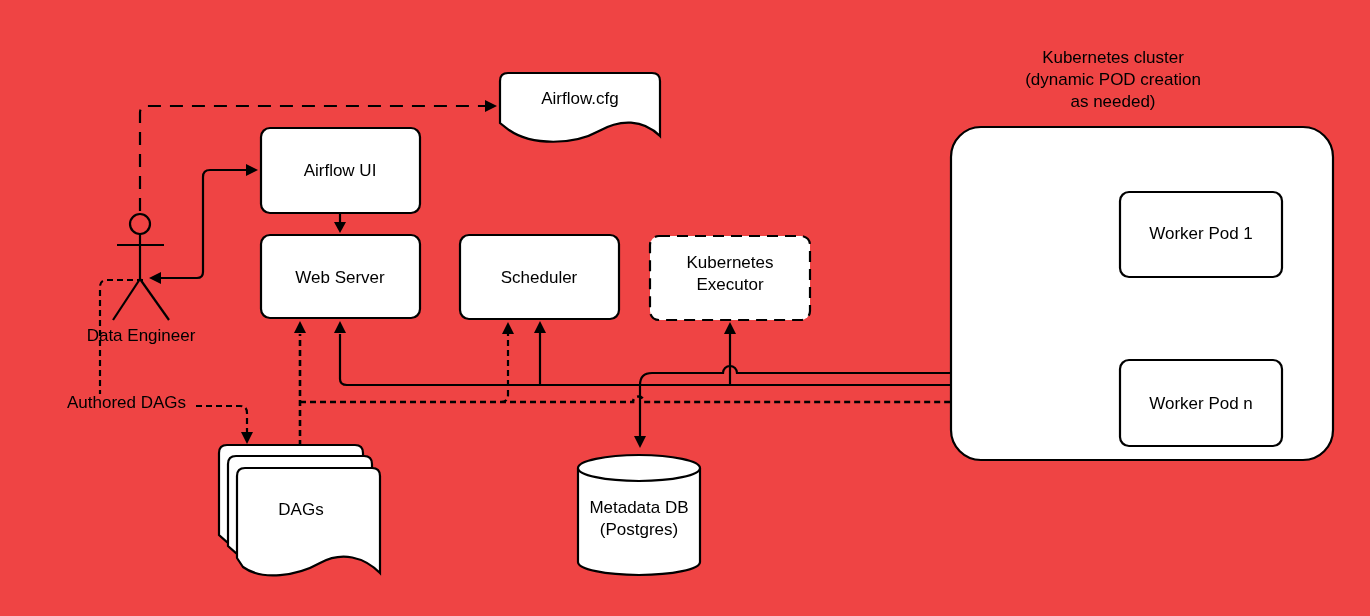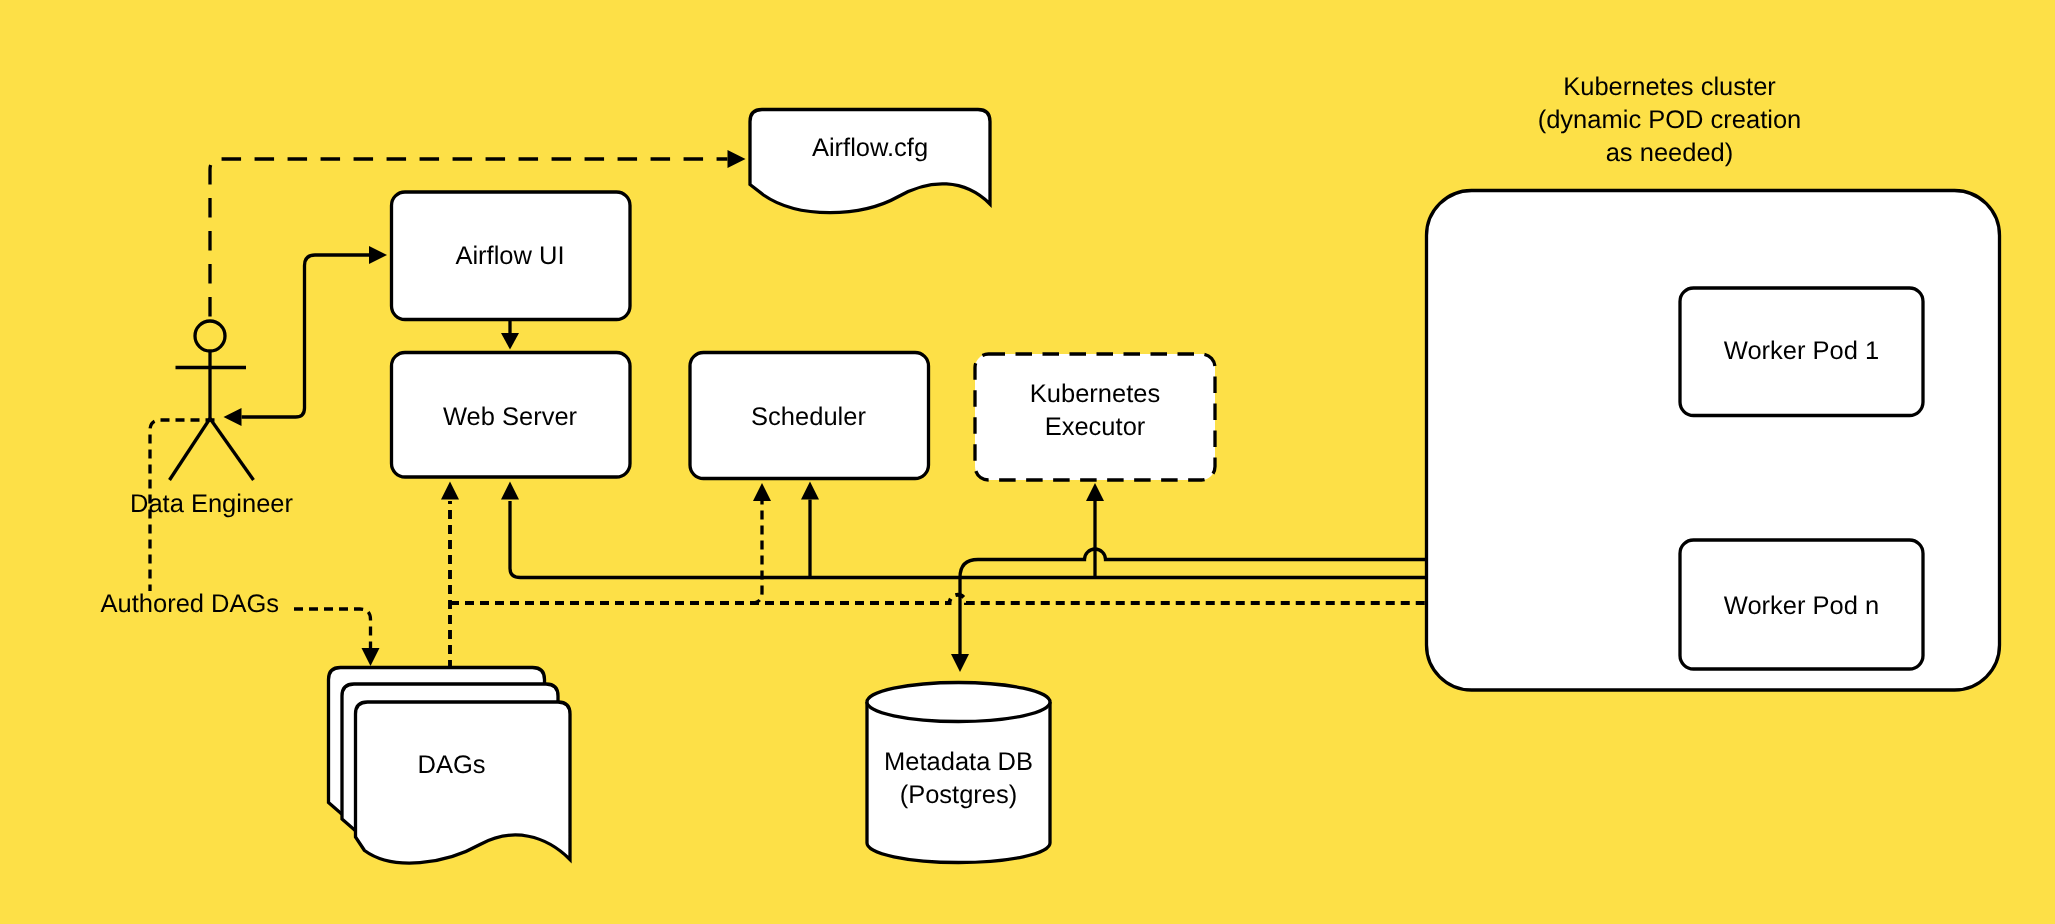--- a/index.html
+++ b/index.html
@@ -1,16 +1,16 @@
 <!DOCTYPE html>
 <html><head>
 <meta charset="utf-8">
 <style>
   html,body{margin:0;padding:0;background:#ffffff;}
-  .stage{position:relative;width:1370px;height:616px;background:#fde047;overflow:hidden;}
+  .stage{position:relative;width:1370px;height:616px;background:#ef4444;overflow:hidden;}
   svg{display:block;}
   .box{fill:#ffffff;stroke:#000000;stroke-width:2.2;}
   .shape{fill:#ffffff;stroke:#000000;stroke-width:2.2;}
   .edge{fill:none;stroke:#000000;stroke-width:2.2;}
   .dash-long{stroke-dasharray:13 9;}
   .dash-box{stroke-dasharray:11 7;}
   .dash-sm{stroke-dasharray:6 4;}
   .dash-bus{stroke-dasharray:6 4;stroke-width:2.6;}
   .arrow{fill:#000000;stroke:none;}
   .lbl{font-family:"Liberation Sans",sans-serif;font-size:17px;fill:#000000;text-anchor:middle;}

